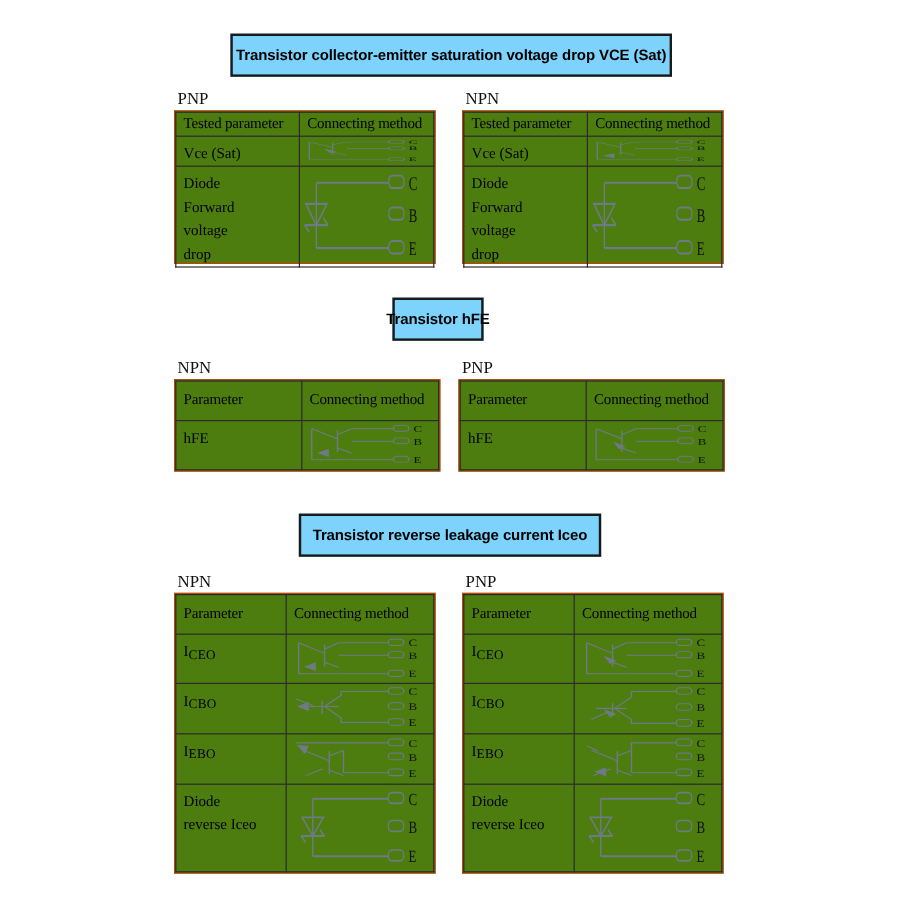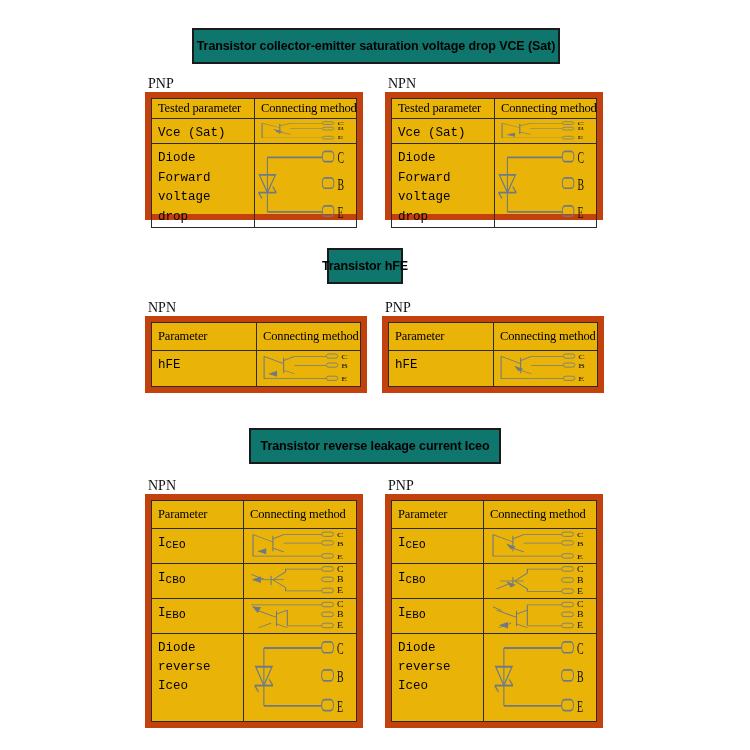--- a/index.html
+++ b/index.html
@@ -14,21 +14,21 @@
     font-family: "Liberation Serif", serif;
     color: #000000;
     overflow: hidden;
   }
 
   
   .banner {
     position: absolute;
     box-sizing: border-box;
     border: 2px solid #1a1a1a;
-    background: #0f766e;
+    background: #7dd3fc;
     display: flex;
     align-items: center;
     justify-content: center;
     font-family: "Liberation Sans", sans-serif;
     font-weight: bold;
     font-size: 12.5px;
     letter-spacing: -0.1px;
     color: #000000;
     white-space: nowrap;
   }
@@ -40,22 +40,22 @@
     font-size: 14px;
     color: #111111;
     white-space: nowrap;
   }
 
   
   .ctable {
     position: absolute;
     box-sizing: border-box;
     border-collapse: collapse;
-    border: 6px solid #c2410c;
-    background: #eab308;
+    border: 1px solid #c2410c;
+    background: #4d7c0f;
   }
   .ctable table {
     border-collapse: collapse;
     width: 100%;
     height: 100%;
     table-layout: fixed;
   }
   .ctable td, .ctable th {
     border: 1px solid #2b2b2b;
     padding: 0;
@@ -68,21 +68,20 @@
     font-size: 12.5px;
     padding: 2px 0 2px 6px !important;
     vertical-align: middle !important;
     white-space: nowrap;
     letter-spacing: -0.15px;
   }
   .param-cell {
     font-size: 12.5px;
     padding: 5px 5px 0 6px !important;
     line-height: 1.55;
-    font-family: Liberation Mono, monospace;
   }
   .param-cell .just {
     display: block;
     text-align: justify;
     text-align-last: justify;
     width: 82px;
   }
   .param-cell sub {
     font-size: 11px;
     vertical-align: baseline;

